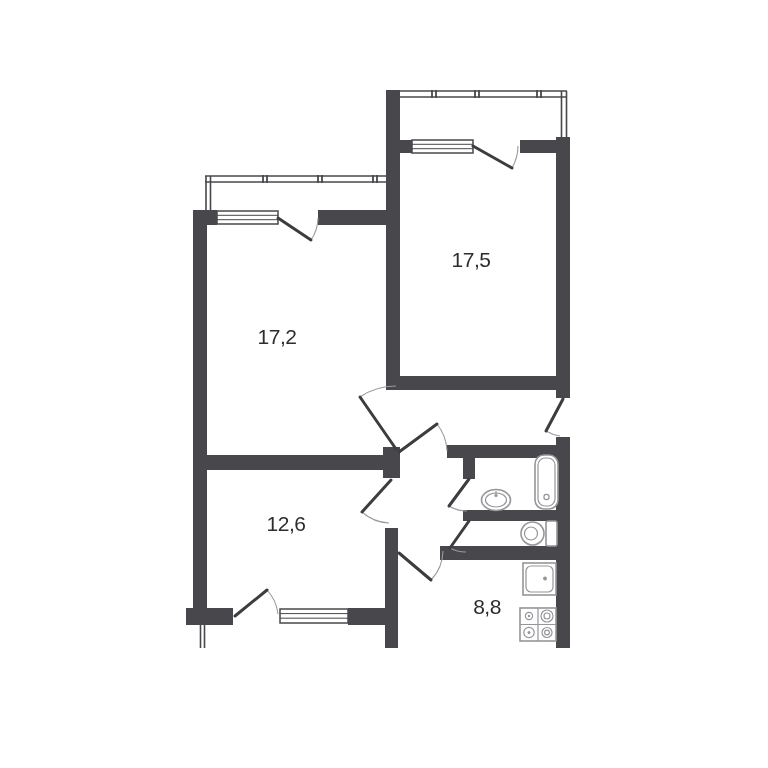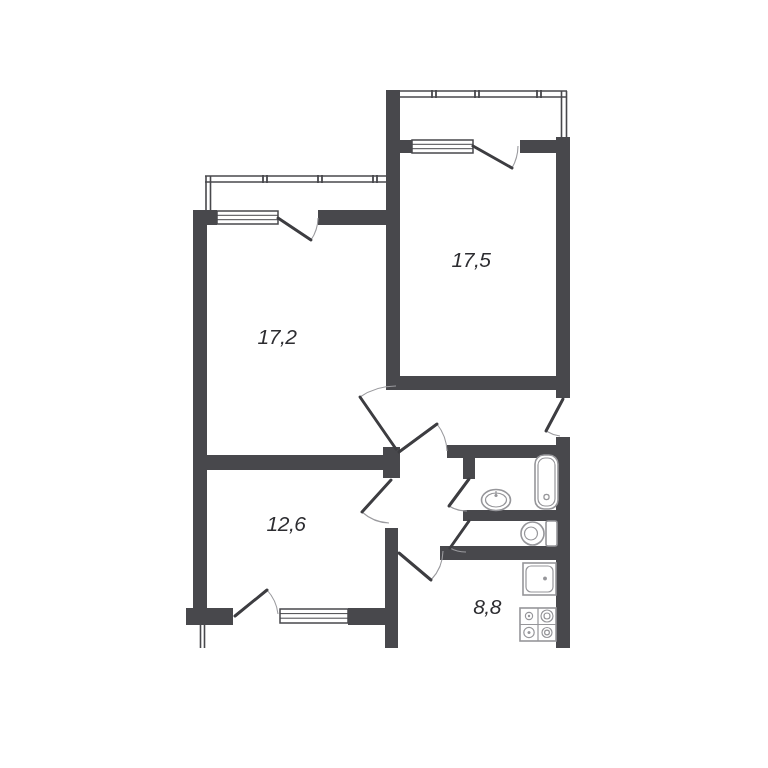--- a/index.html
+++ b/index.html
@@ -1,20 +1,20 @@
 <!DOCTYPE html>
 <html style="--wall: #48484c; --door: #3d3d41; --arc: #9b9b9f; --fixture: #96969a; --text: #2d2d31; --bg: #ffffff;"><head>
 <meta charset="utf-8">
 <style>
   :root{
     --wall:#48484c; --door:#3d3d41; --arc:#9b9b9f;
     --fixture:#96969a; --text:#2d2d31; --bg:#ffffff;
   }
   html,body{margin:0;padding:0;background:var(--bg);}
-  .stage{width:768px;height:648px;position:relative;background:var(--bg);font-style:italic;}
+  .stage{width:768px;height:648px;position:relative;background:var(--bg);}
   svg{display:block;}
   .wall{fill:var(--wall);stroke:none;}
   .leaf{stroke:var(--door);stroke-width:3;stroke-linecap:round;fill:none;}
   .arc{stroke:var(--arc);stroke-width:1.1;fill:none;}
   .win-rect{fill:#ffffff;stroke:var(--wall);stroke-width:1.5;}
   .win-line{stroke:var(--wall);stroke-width:1;}
   .rail{stroke:var(--wall);stroke-width:1.6;fill:none;}
   .tick{stroke:var(--wall);stroke-width:1.8;}
   .fx{fill:#ffffff;stroke:var(--fixture);stroke-width:1.6;}
   .fx-thin{fill:none;stroke:var(--fixture);stroke-width:1.2;}

